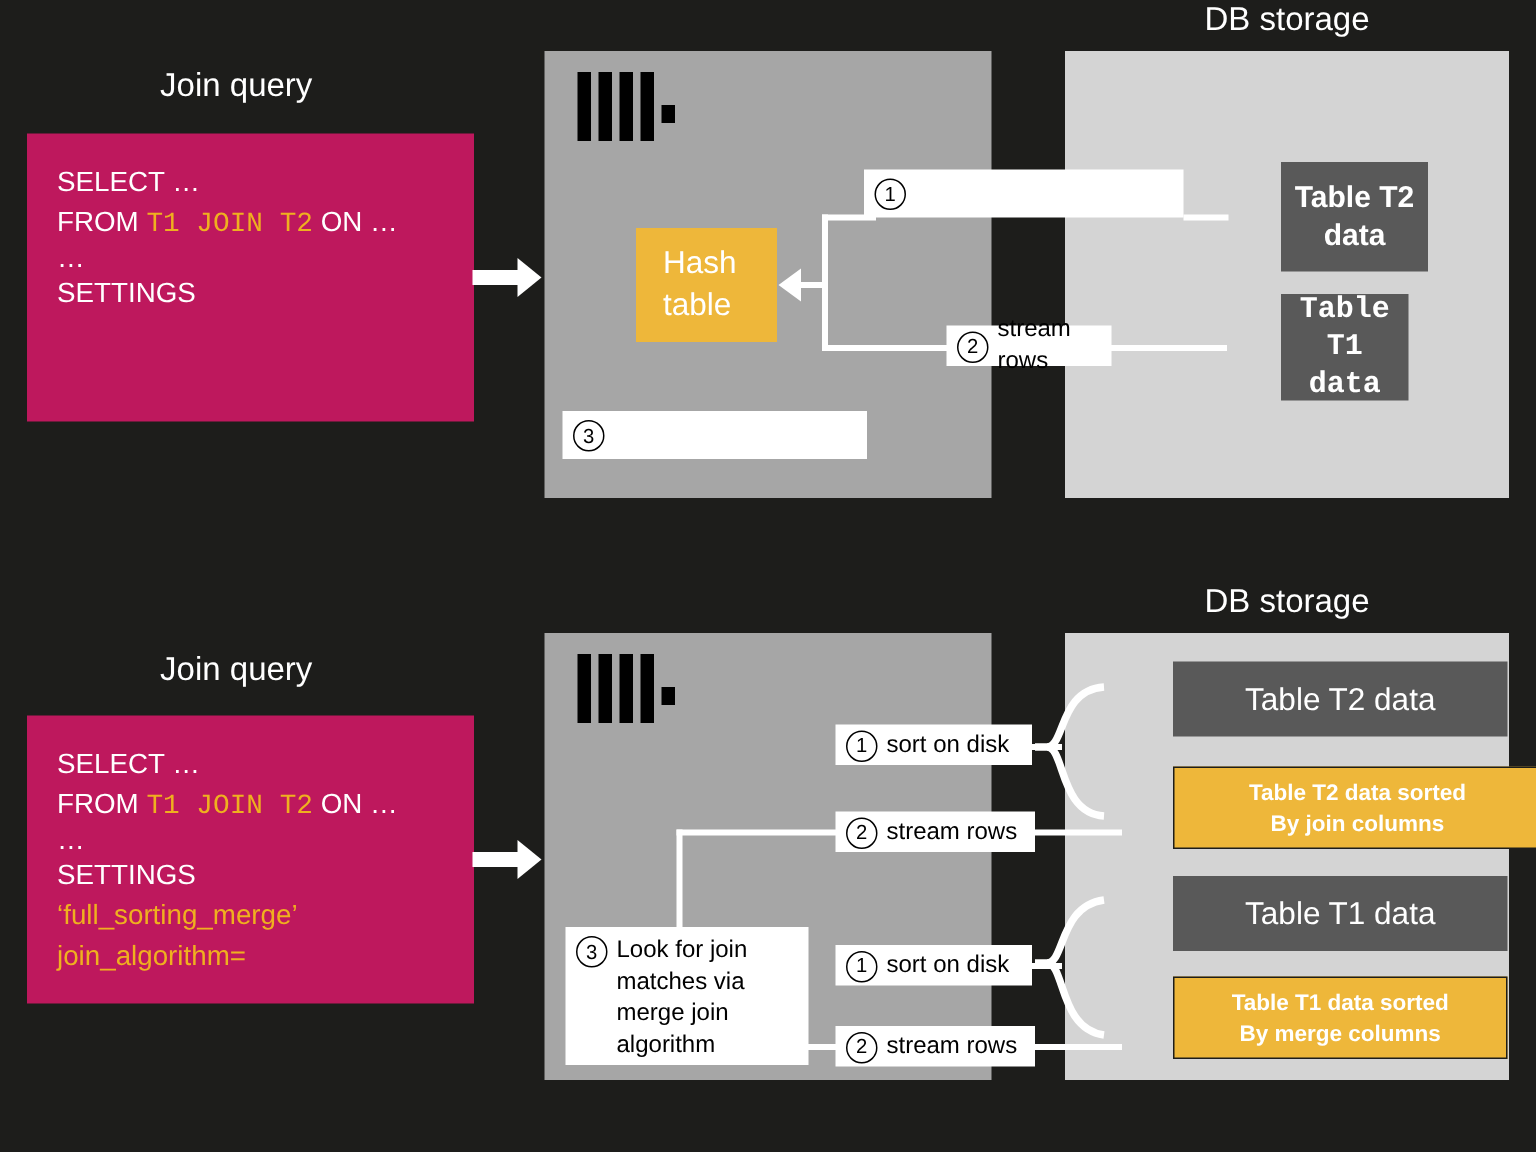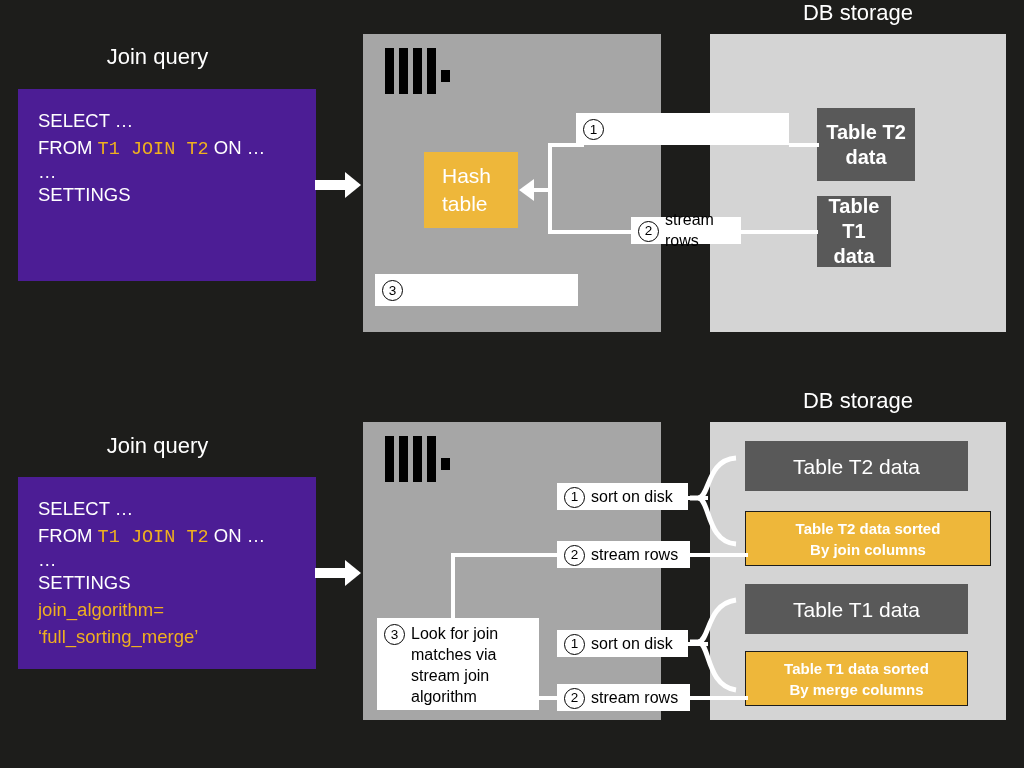--- a/index.html
+++ b/index.html
@@ -14,21 +14,21 @@
   .abs{position:absolute;}
 
   
   .section-title{
     color:#ffffff;font-size:22px;font-weight:400;
     text-align:center;white-space:nowrap;
   }
 
   
   .query-box{
-    background:#4c1d95;
+    background:#be185d;
     box-sizing:border-box;
     padding:18px 20px 10px 20px;
   }
   .query-line{
     color:#ffffff;font-size:18.5px;line-height:27px;white-space:nowrap;
   }
   .query-line .kw-amber{color:#efb01f;font-family:Liberation Mono, monospace;}
   .amber-line{color:#efb01f;font-size:18.5px;line-height:27px;white-space:nowrap;}
   .dots-line{color:#ffffff;font-size:18.5px;line-height:18px;white-space:nowrap;}
 
@@ -56,20 +56,21 @@
     display:flex;flex-direction:column;justify-content:center;
     padding-left:18px;box-sizing:border-box;
   }
 
   
   .table-chip{
     background:#595959;color:#ffffff;
     display:flex;align-items:center;justify-content:center;
     text-align:center;font-weight:bold;
     line-height:25px;
+    margin-left:37px;
   }
   .table-chip.two-line{font-size:20px;}
   .table-chip.one-line{font-size:21px;font-weight:400;}
   .table-chip.sorted{
     background:#eeb73a;border:1.5px solid #1d1d1b;
     font-size:15px;font-weight:bold;line-height:21px;
     box-sizing:border-box;
   }
 
   
@@ -129,21 +130,21 @@
     <div>Hash</div>
     <div>table</div>
   </div>
 
   <div class="abs storage-panel" style="left:710px;top:34px;width:296px;height:298px;"></div>
 
   <div class="abs table-chip two-line" style="left:817px;top:108px;width:98px;height:73px;">
     <span class="callout-text">Table T2
 data</span>
   </div>
-  <div class="abs table-chip two-line" style="left:817px;top:196px;width:74px;height:71px;">
+  <div class="abs table-chip two-line" style="left:817px;top:196px;width:85px;height:71px;font-family:Liberation Mono, monospace;">
     <span class="callout-text">Table T1
 data</span>
   </div>
 
   <div class="hline" style="left:789px;top:143px;width:30px;"></div>
   <div class="hline" style="left:548px;top:143px;width:36px;"></div>
   <div class="vline" style="left:548px;top:143px;height:91px;"></div>
   <div class="hline" style="left:533px;top:188px;width:17px;"></div>
   <div class="arrow-left" style="left:519px;top:179px;"></div>
 
@@ -165,22 +166,22 @@
 
   <div class="abs section-title" style="left:40px;top:433px;width:235px;">Join query</div>
 
   <div class="abs section-title" style="left:710px;top:388px;width:296px;">DB storage</div>
 
   <div class="abs query-box" style="left:18px;top:477px;width:298px;height:192px;">
     <div class="query-line">SELECT …</div>
     <div class="query-line"><span>FROM </span><span class="kw-amber">T1 JOIN T2</span><span> ON …</span></div>
     <div class="dots-line">…</div>
     <div class="query-line">SETTINGS</div>
+    <div class="amber-line">‘full_sorting_merge’</div>
     <div class="amber-line">join_algorithm=</div>
-    <div class="amber-line">‘full_sorting_merge’</div>
   </div>
 
   <div class="big-arrow" style="left:315px;top:568px;width:32px;"></div>
 
   <div class="abs server-panel" style="left:363px;top:422px;width:298px;height:298px;"></div>
 
   <div class="ch-logo" style="left:385px;top:436px;width:62px;height:46px;">
     <div class="ch-bar" style="left:0px;top:0px;height:46px;"></div>
     <div class="ch-bar" style="left:14px;top:0px;height:46px;"></div>
     <div class="ch-bar" style="left:28px;top:0px;height:46px;"></div>
@@ -231,21 +232,21 @@
 
   <div class="abs callout center" style="left:557px;top:541px;width:133px;height:27px;">
     <span class="num">2</span>
     <span class="callout-text">stream rows</span>
   </div>
 
   <div class="abs callout" style="left:377px;top:618px;width:162px;height:92px;">
     <span class="num">3</span>
     <span class="callout-text">Look for join
 matches via
-stream join
+merge join
 algorithm</span>
   </div>
 
   <div class="abs callout center" style="left:557px;top:630px;width:131px;height:27px;">
     <span class="num">1</span>
     <span class="callout-text">sort on disk</span>
   </div>
 
   <div class="abs callout center" style="left:557px;top:684px;width:133px;height:27px;">
     <span class="num">2</span>

